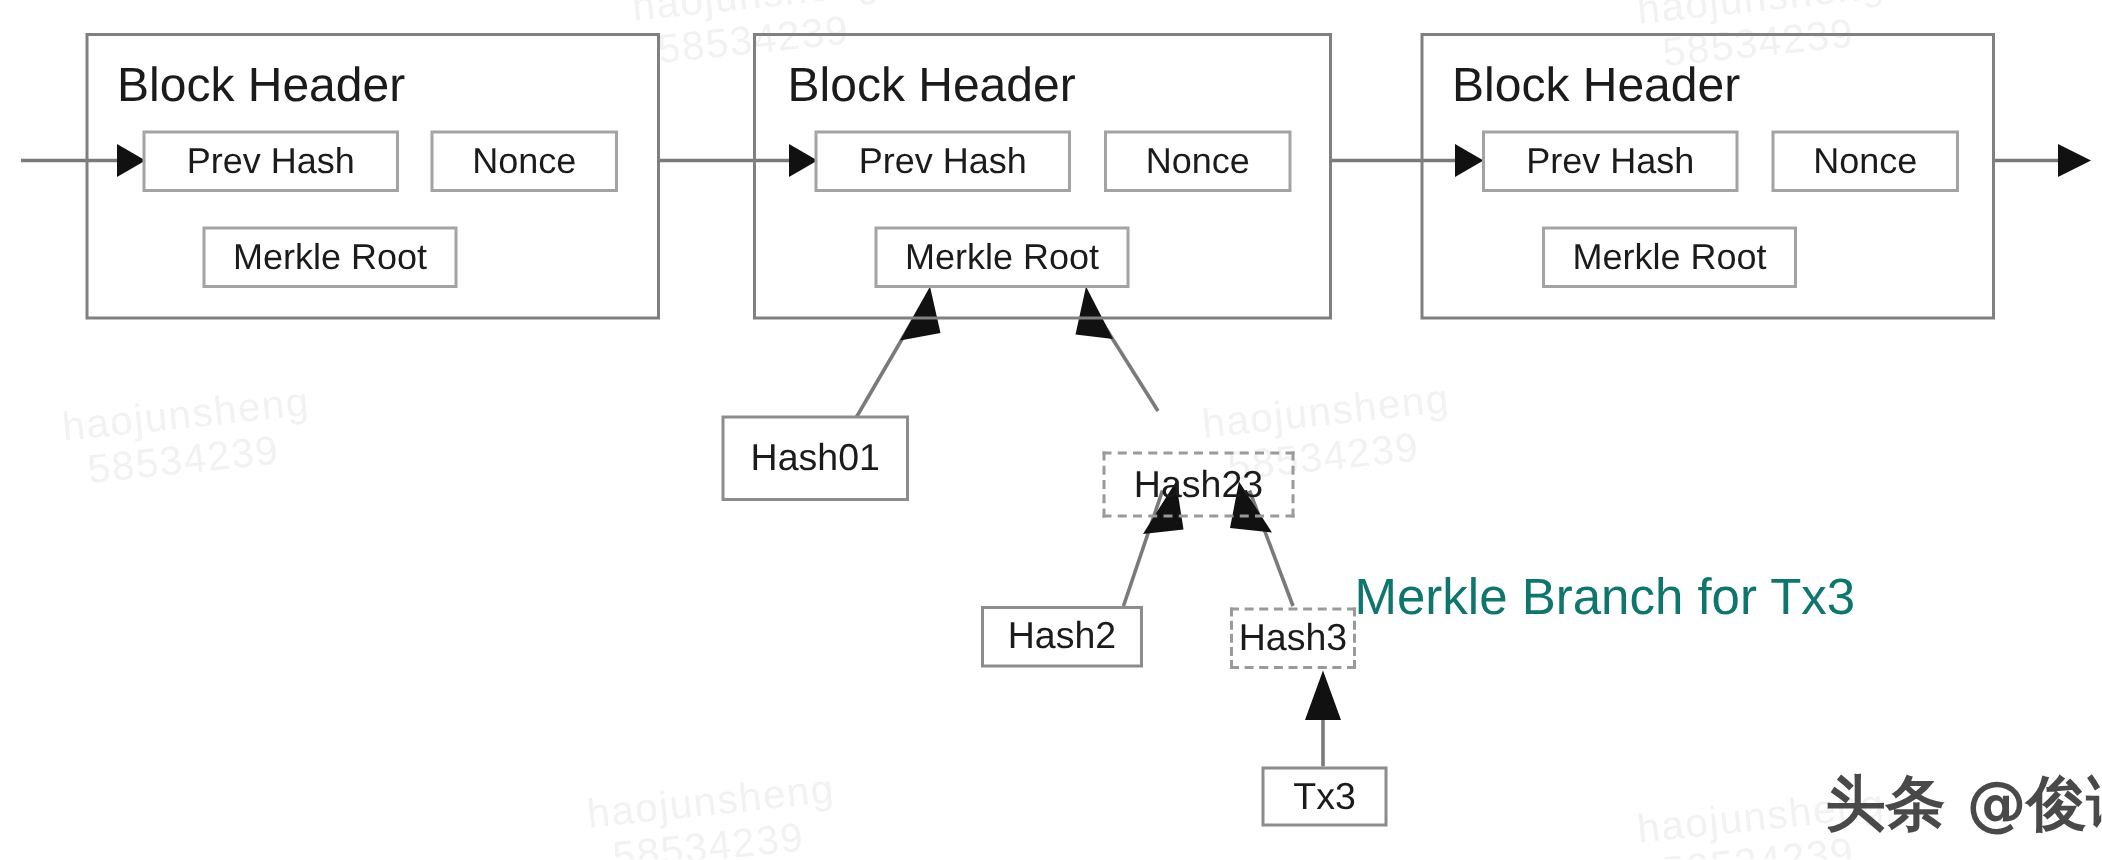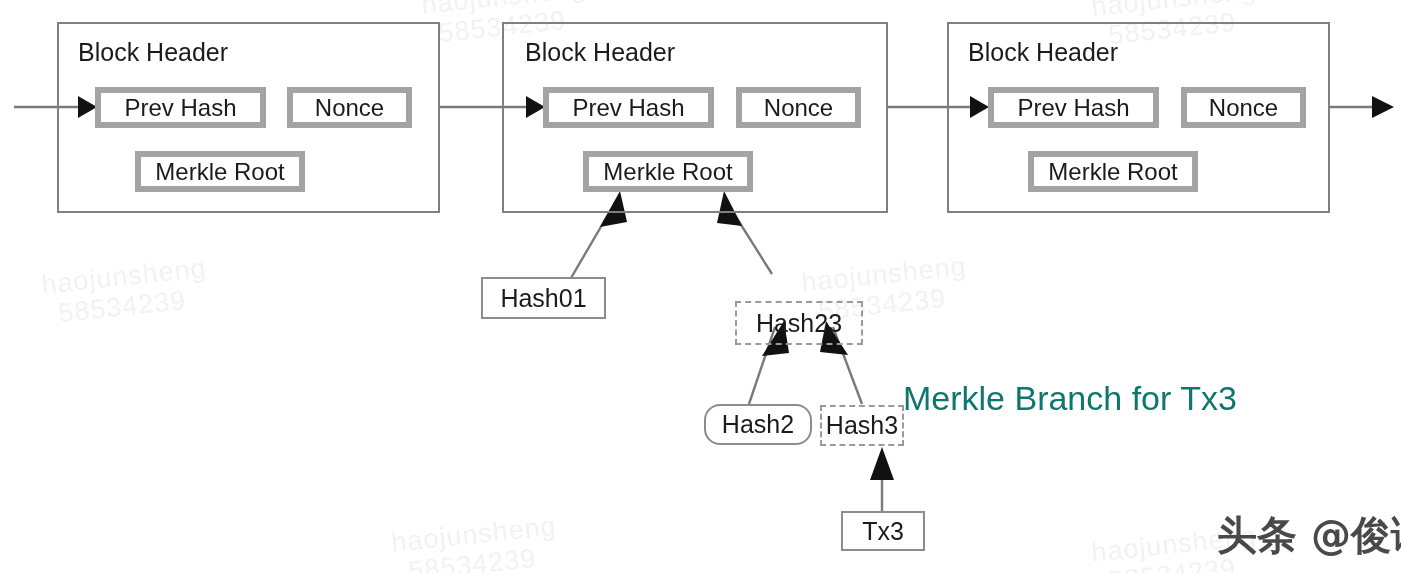--- a/index.html
+++ b/index.html
@@ -41,27 +41,27 @@
     padding-left: 14px;
   }
   .block {
     position: absolute;
     border: 2px solid #808080;
     background: transparent;
     box-sizing: border-box;
   }
   .block-title {
     position: absolute;
-    font-size: 25px;
+    font-size: 32px;
     color: #1b1b1b;
     white-space: nowrap;
   }
   .field {
     position: absolute;
-    border: 6px solid #a3a3a3;
+    border: 2px solid #a3a3a3;
     box-sizing: border-box;
     display: flex;
     align-items: center;
     justify-content: center;
     font-size: 24px;
     color: #1b1b1b;
     background: transparent;
     white-space: nowrap;
   }
   .node {
@@ -183,23 +183,23 @@
   <div class="field" style="left:543px; top:87px; width:171px; height:41px;">Prev Hash</div>
   <div class="field" style="left:736px; top:87px; width:125px; height:41px;">Nonce</div>
   <div class="field" style="left:583px; top:151px; width:170px; height:41px;">Merkle Root</div>
 
   <div class="block" style="left:947px; top:22px; width:383px; height:191px;"></div>
   <div class="block-title" style="left:968px; top:38px;">Block Header</div>
   <div class="field" style="left:988px; top:87px; width:171px; height:41px;">Prev Hash</div>
   <div class="field" style="left:1181px; top:87px; width:125px; height:41px;">Nonce</div>
   <div class="field" style="left:1028px; top:151px; width:170px; height:41px;">Merkle Root</div>
 
-  <div class="node solid" style="left:481px; top:277px; width:125px; height:42px;">Hash01</div>
+  <div class="node solid" style="left:481px; top:277px; width:125px; height:57px;">Hash01</div>
   <div class="node dashed" style="left:735px; top:273px; width:128px; height:44px;margin-top:28px;">Hash23</div>
-  <div class="node solid" style="left:704px; top:404px; width:108px; height:41px;border-radius:16px;">Hash2</div>
+  <div class="node solid" style="left:654px; top:404px; width:108px; height:41px;">Hash2</div>
   <div class="node dashed" style="left:820px; top:405px; width:84px; height:41px;">Hash3</div>
   <div class="node solid" style="left:841px; top:511px; width:84px; height:40px;">Tx3</div>
 
   <div class="caption" style="left:903px; top:343px;">Merkle Branch for Tx3</div>
 
   <div class="brand-wm" style="left:1185px; top:508px;margin-left:32px;">头条 @俊语</div>
 
 </div>
 
 </body></html>

